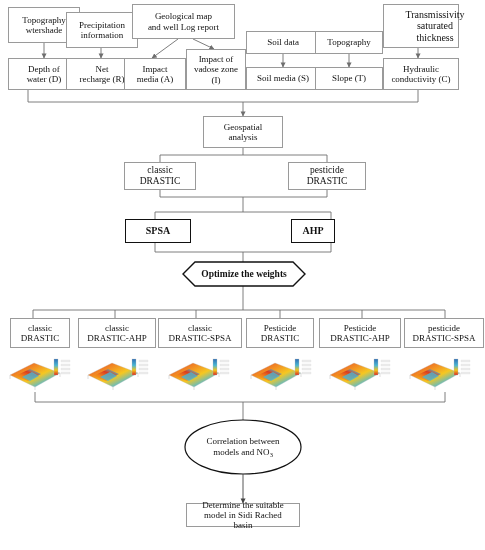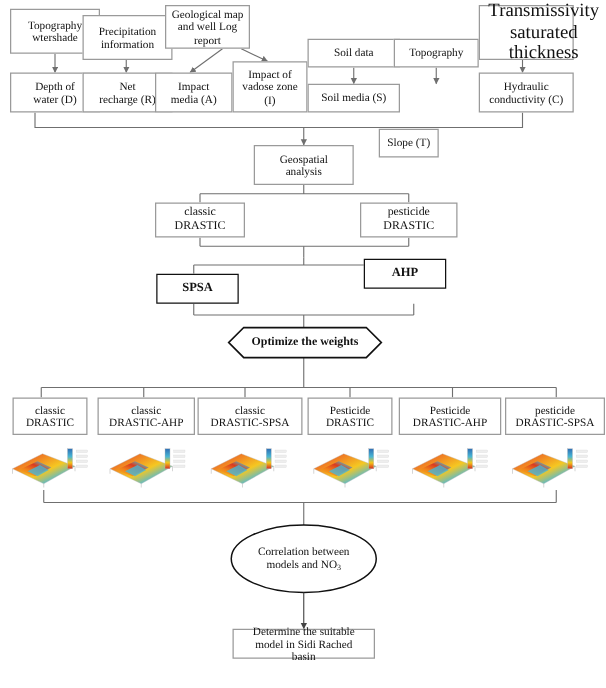--- a/index.html
+++ b/index.html
@@ -69,52 +69,52 @@
 
     <polygon points="195,262 293,262 305,274 293,286 195,286 183,274" fill="#ffffff" stroke="#111111" stroke-width="1.4"></polygon>
 
     <line x1="243" y1="474" x2="243" y2="503" stroke="#444" stroke-width="0.9" fill="none" marker-end="url(#ahd)"></line>
   </svg>
 
   <div class="node" style="left:8px;top:7px;width:72px;height:36px;font-size:9px;">Topography
 wtershade</div>
   <div class="node" style="left:66px;top:12px;width:72px;height:36px;font-size:9px;">Precipitation
 information</div>
-  <div class="node" style="left:132px;top:4px;width:68px;height:35px;font-size:9px;">Geological map
+  <div class="node" style="left:132px;top:4px;width:103px;height:35px;font-size:9px;">Geological map
 and well Log report</div>
   <div class="node" style="left:246px;top:31px;width:74px;height:23px;font-size:9px;">Soil data</div>
   <div class="node" style="left:315px;top:31px;width:68px;height:23px;font-size:9px;">Topography</div>
-  <div class="node" style="left:383px;top:4px;width:76px;height:44px;font-size:15px;padding-left:28px;">Transmissivity
+  <div class="node" style="left:383px;top:4px;width:76px;height:44px;font-size:10px;padding-left:28px;">Transmissivity
 saturated
 thickness</div>
 
   <div class="node" style="left:8px;top:58px;width:72px;height:32px;font-size:9px;">Depth of
 water (D)</div>
   <div class="node" style="left:66px;top:58px;width:72px;height:32px;font-size:9px;">Net
 recharge (R)</div>
   <div class="node" style="left:124px;top:58px;width:62px;height:32px;font-size:9px;">Impact
 media (A)</div>
   <div class="node" style="left:186px;top:49px;width:60px;height:41px;font-size:9px;">Impact of
 vadose zone
 (I)</div>
   <div class="node" style="left:246px;top:67px;width:74px;height:23px;font-size:9px;">Soil media (S)</div>
-  <div class="node" style="left:303px;top:67px;width:48px;height:23px;font-size:9px;margin-top:36px;">Slope (T)</div>
+  <div class="node" style="left:315px;top:67px;width:68px;height:23px;font-size:9px;">Slope (T)</div>
   <div class="node" style="left:383px;top:58px;width:76px;height:32px;font-size:9px;">Hydraulic
 conductivity (C)</div>
 
   <div class="node" style="left:203px;top:116px;width:80px;height:32px;font-size:9px;">Geospatial
 analysis</div>
 
   <div class="node" style="left:124px;top:162px;width:72px;height:28px;font-size:9.5px;">classic
 DRASTIC</div>
   <div class="node" style="left:288px;top:162px;width:78px;height:28px;font-size:9.5px;">pesticide
 DRASTIC</div>
 
   <div class="node heavy" style="left:125px;top:219px;width:66px;height:24px;font-size:10px;">SPSA</div>
-  <div class="node heavy" style="left:291px;top:207px;width:66px;height:24px;font-size:10px;">AHP</div>
+  <div class="node heavy" style="left:291px;top:219px;width:44px;height:24px;font-size:10px;">AHP</div>
 
   <div class="hexlabel" style="left:183px;top:262px;width:122px;height:24px;font-size:9.5px;">Optimize the weights</div>
 
   <div class="node" style="left:10px;top:318px;width:60px;height:30px;font-size:9px;">classic
 DRASTIC</div>
   <div class="node" style="left:78px;top:318px;width:78px;height:30px;font-size:9px;">classic
 DRASTIC-AHP</div>
   <div class="node" style="left:158px;top:318px;width:84px;height:30px;font-size:9px;">classic
 DRASTIC-SPSA</div>
   <div class="node" style="left:246px;top:318px;width:68px;height:30px;font-size:9px;">Pesticide

